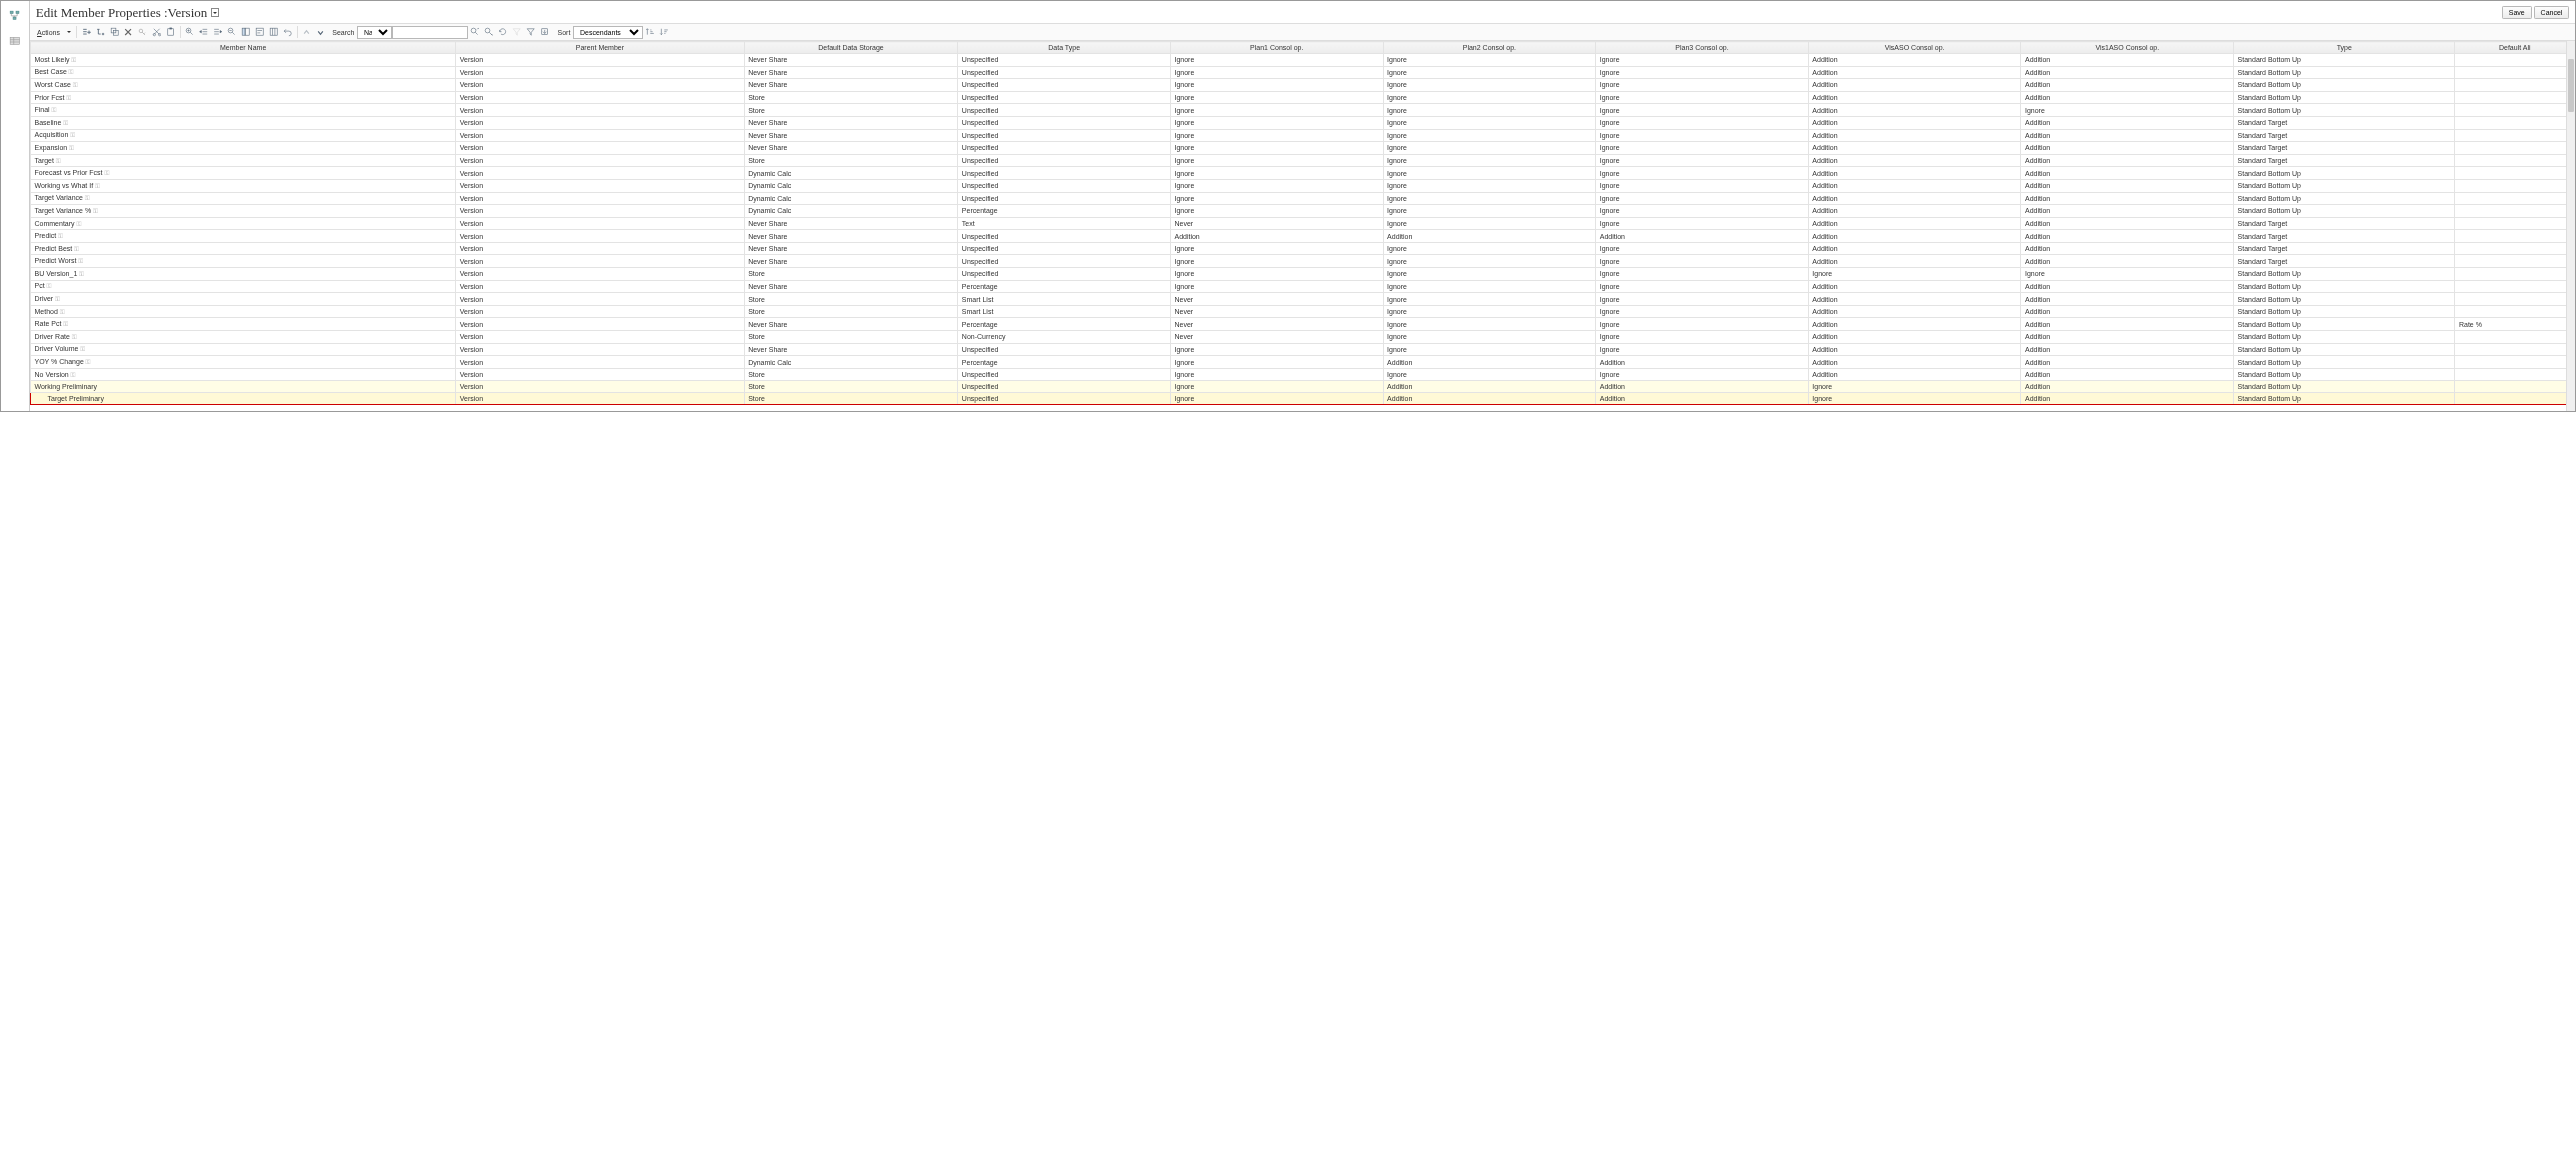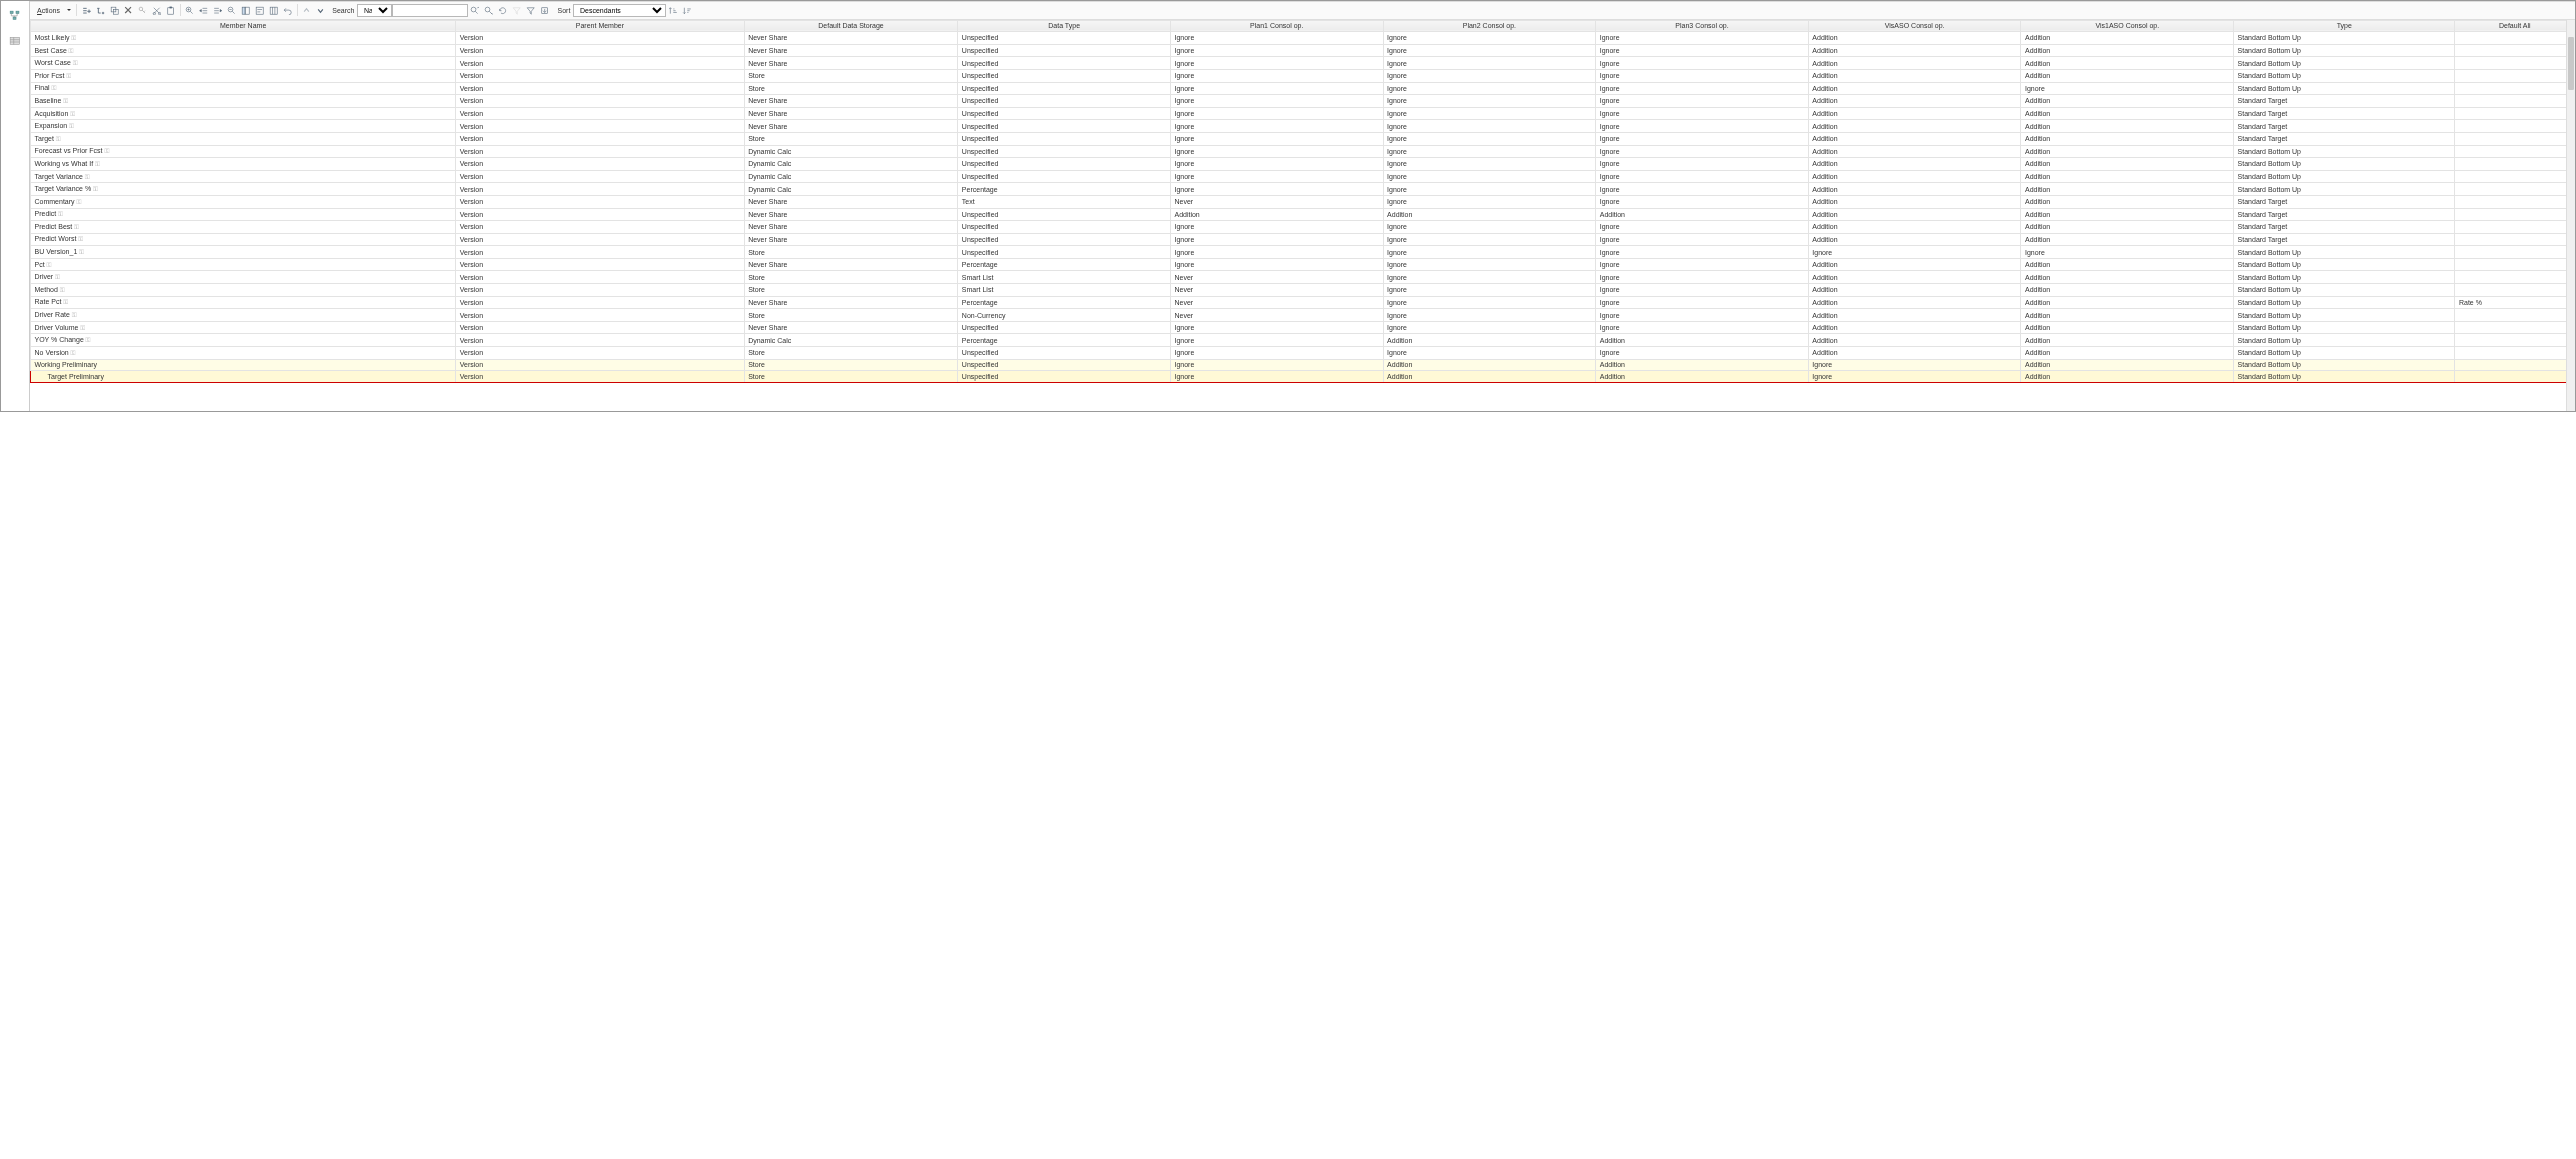--- a/index.html
+++ b/index.html
@@ -15,21 +15,21 @@
   .btn { border:0.6px solid #b8b8b8; background:linear-gradient(#fdfdfd,#ececec); padding:1.8px 5.8px; font-size:7px; border-radius:1.2px; margin-left:2.3px; cursor:pointer; }
   .toolbar { display:flex; align-items:center; gap:0; padding:1.8px 3.5px; border-top:0.6px solid #ddd; border-bottom:0.6px solid #ddd; background:#fafafa; flex-wrap:nowrap; }
   .tb-sep { width:0.6px; height:11.7px; background:#ddd; margin:0 2.3px; }
   .tb-btn { width:14px; height:13px; display:flex; align-items:center; justify-content:center; cursor:pointer; border-radius:1.2px; color:#555; }
   .actions-btn { display:flex; align-items:center; gap:2.3px; padding:1.2px 3.5px; cursor:pointer; }
   .actions-btn u { text-decoration: underline; }
   .tri-down { width:0; height:0; border-left:2.3px solid transparent; border-right:2.3px solid transparent; border-top:2.9px solid #333; display:inline-block; }
   .search-label { margin:0 2.3px 0 4.7px; }
   .select { border:0.6px solid #b8b8b8; background:#fff; height:13px; padding:1.2px 2.3px; font-size:7px; }
   .select.sm { width:35px; }
-  .select.med { width:93px; }
+  .select.med { width:70px; }
   .search-input { border:0.6px solid #b8b8b8; height:13px; width:76px; padding:1.2px 2.3px; }
   .sort-label { margin:0 2.3px 0 5.8px; }
   .table-wrap { flex:1; overflow:auto; position:relative; }
   table { border-collapse:collapse; width:100%; min-width:900px; }
   th, td { border:0.6px solid #e3e3e3; padding:1.8px 3.5px; font-size:7px; white-space:nowrap; text-align:left; }
   th { background:linear-gradient(#f6f6f6,#ececec); font-weight:normal; text-align:center; position:sticky; top:0; }
   tr.hl td { background:#fffde6; }
   tr.selected td { background:#fff9d6; }
   tr.red-box td { border-top:1.2px solid #c00; border-bottom:1.2px solid #c00; }
   tr.red-box td:first-child { border-left:1.2px solid #c00; }
@@ -64,20 +64,31 @@
       <svg width="11.7" height="11.7" viewBox="0 0 20 20">
           <rect x="2" y="4" width="16" height="12" fill="#ddd" stroke="#999"></rect>
           <line x1="2" y1="8" x2="18" y2="8" stroke="#999"></line>
           <line x1="2" y1="12" x2="18" y2="12" stroke="#999"></line>
           <line x1="8" y1="4" x2="8" y2="16" stroke="#999"></line>
         </svg>
     </div>
   </div>
 
   <div class="content">
+    <div class="header-row">
+      <span class="page-title">
+        <span>Edit Member Properties :</span><span>Version</span>
+      </span>
+      <span class="title-dd">
+          <span class="tri-down"></span>
+        </span>
+      <div class="spacer"></div>
+      <button class="btn">Save</button>
+      <button class="btn">Cancel</button>
+    </div>
 
     <div class="toolbar">
       <div class="actions-btn">
         <span><u>A</u><span></span>ctions</span>&nbsp;<span class="tri-down"></span>
       </div>
       <span class="tb-sep"></span>
       <div class="tb-btn">
           <svg width="9.4" height="9.4" viewBox="0 0 16 16">
             <path d="M2 4h6 M2 8h6 M2 12h6 M12 6v6 M9 9h6" stroke="#567" stroke-width="1.5" fill="none"></path>
           </svg>

